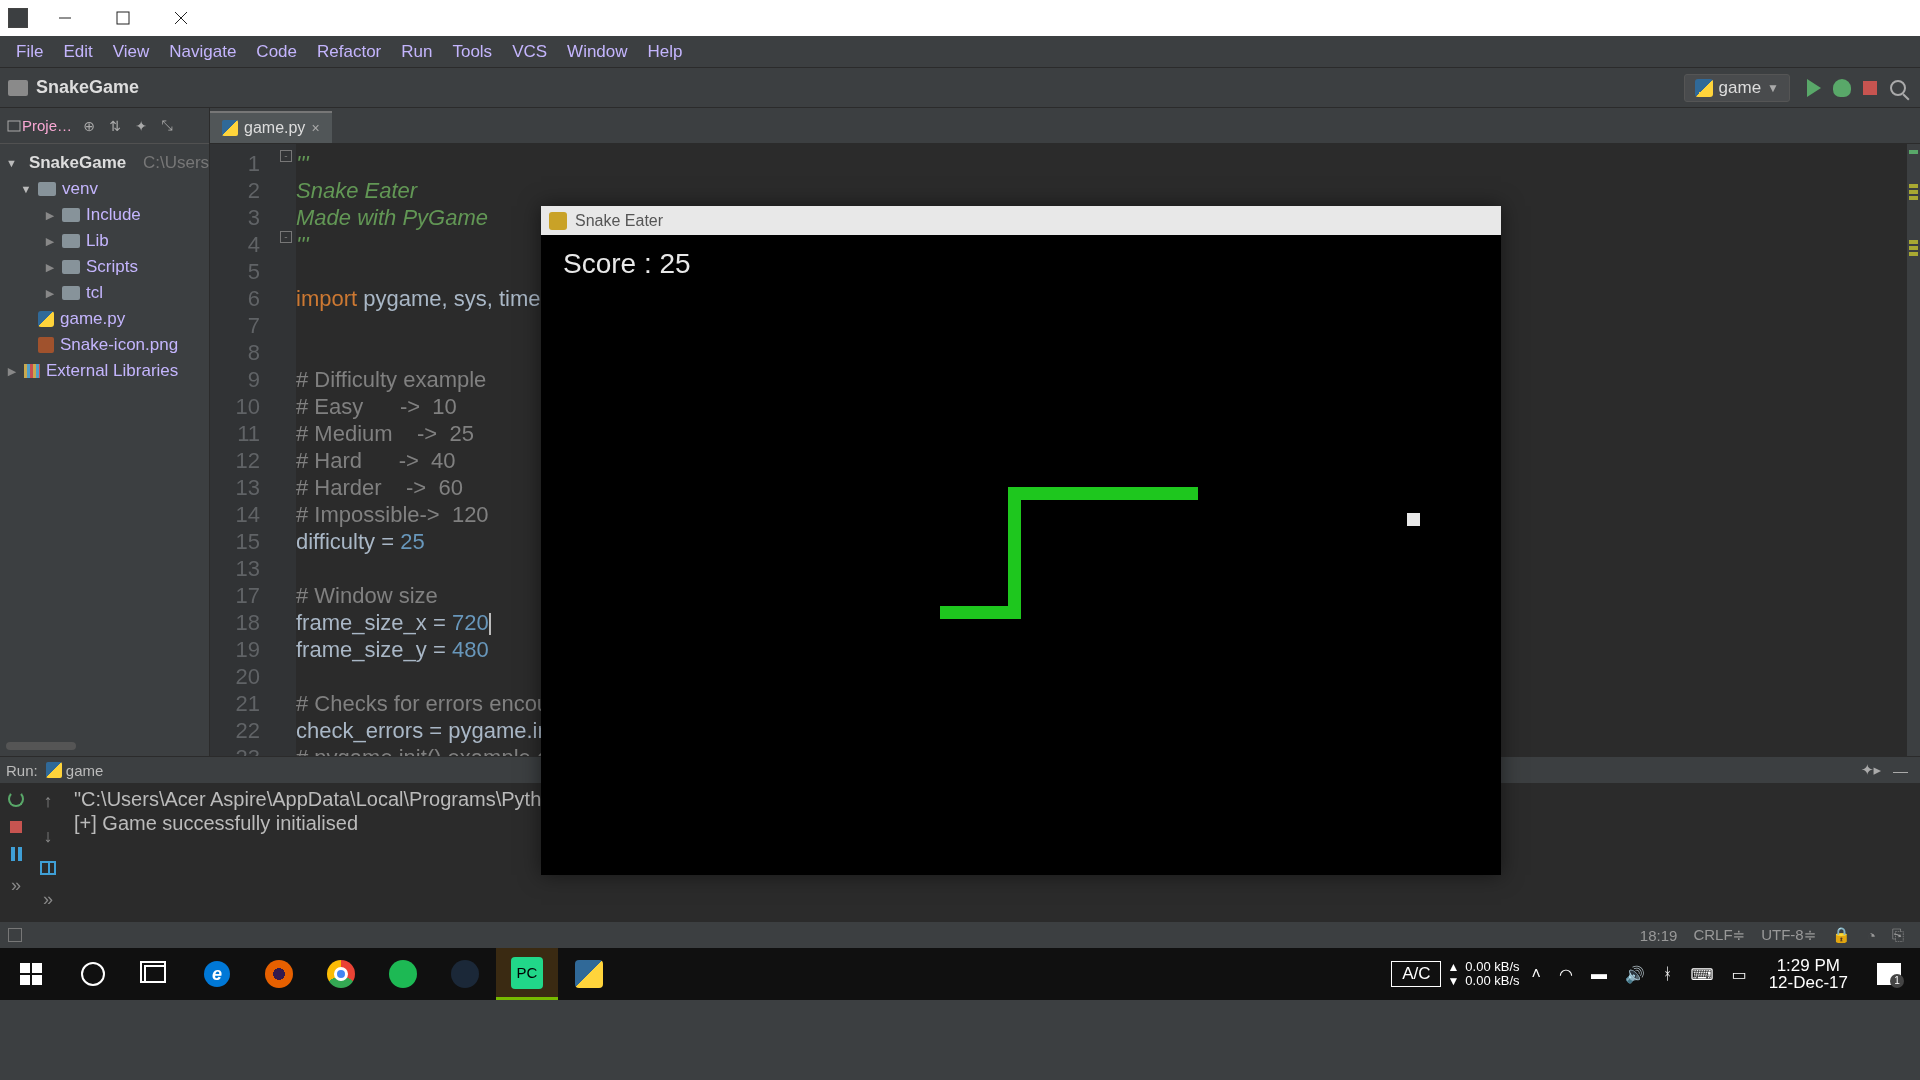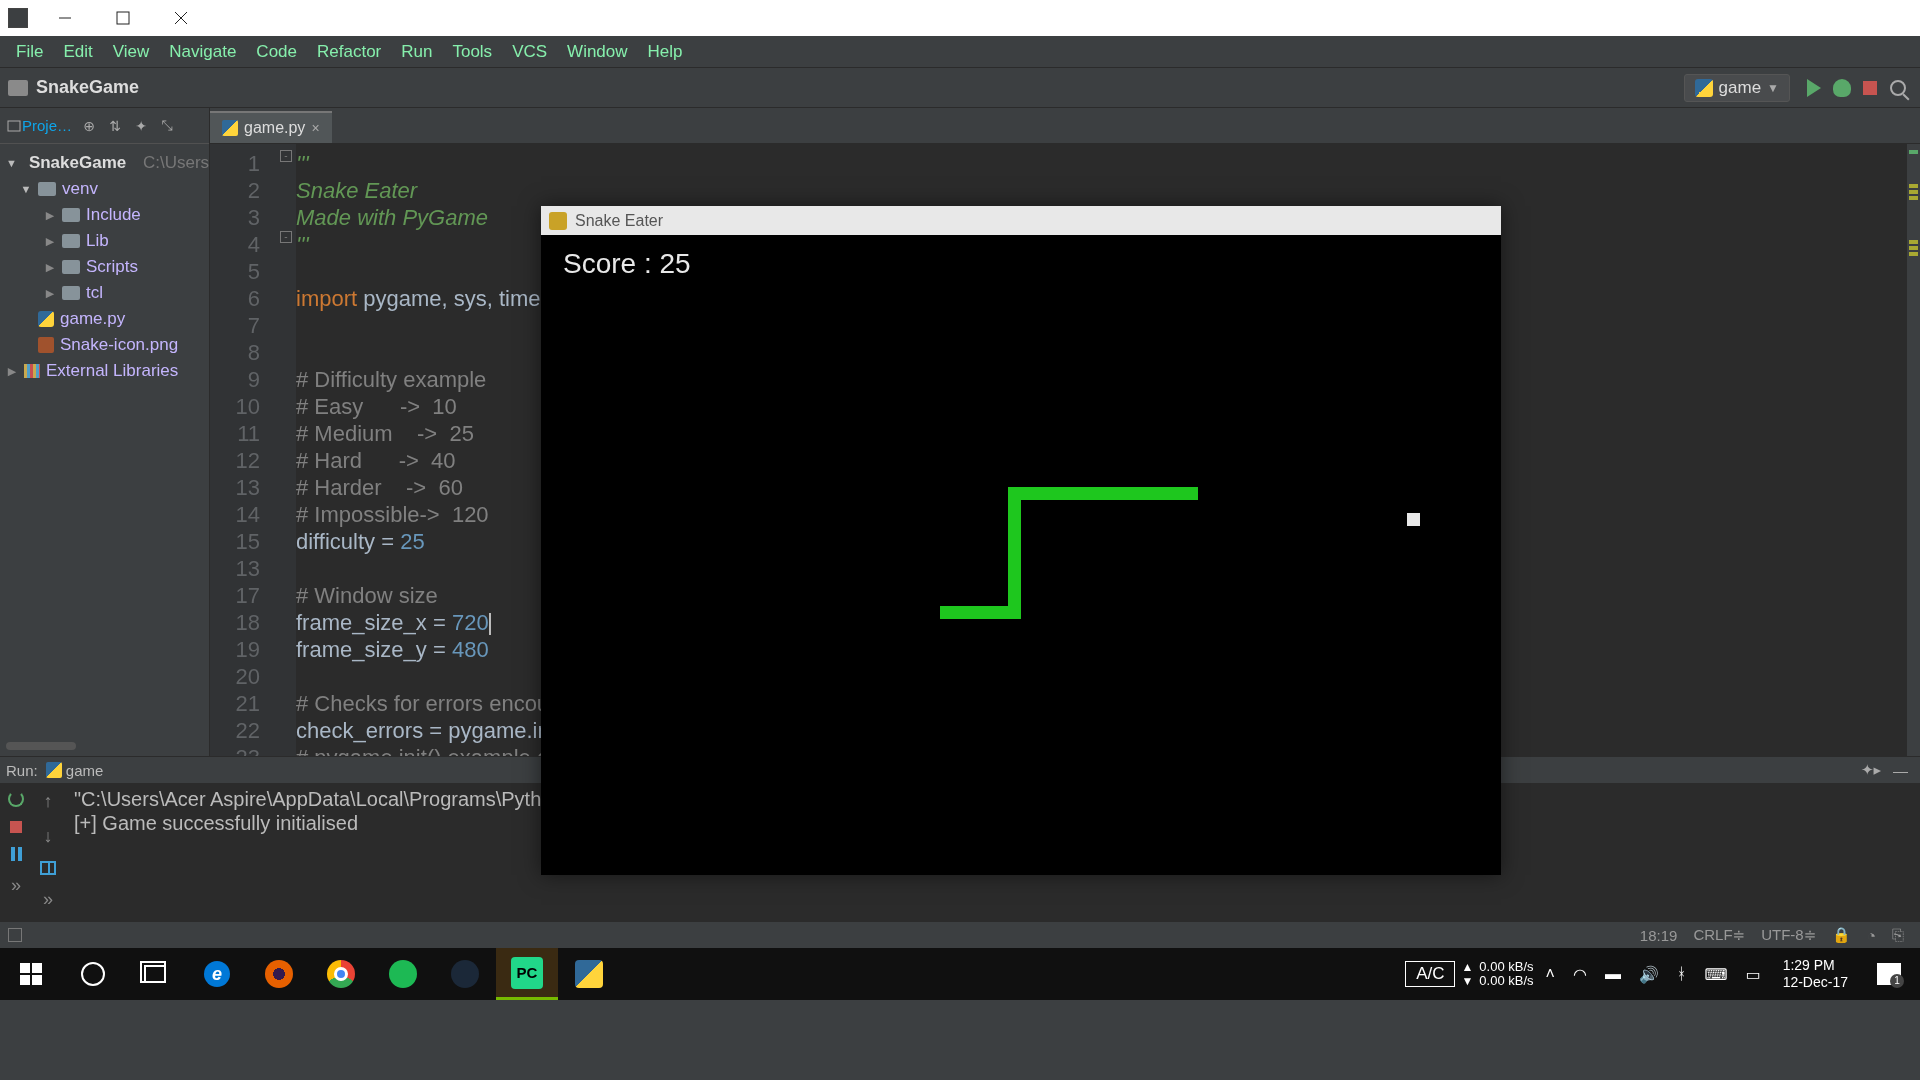--- a/index.html
+++ b/index.html
@@ -7,21 +7,21 @@
 
 
 .titlebar { height:36px; background:#fff; color:#000; display:flex; align-items:center; padding:0 8px; }
 .titlebar .icon { width:20px; height:20px; background:#3c3f41; margin-right:8px; border:1px solid #444;}
 .titlebar .title { flex:1; font-size:17px; }
 .titlebar .wbtn { width:58px; height:36px; display:flex; align-items:center; justify-content:center; font-size:18px; color:#222;}
 .wbtn svg{width:14px;height:14px;stroke:#222;stroke-width:1;fill:none;}
 
 
 .menubar { height:32px; background:#3c3f41; display:flex; align-items:center; padding:0 6px; gap:0; border-bottom:1px solid #2b2b2b;}
-.menubar span { padding:4px 10px; font-size:17px; color:#86efac; }
+.menubar span { padding:4px 10px; font-size:17px; color:#c4b5fd; }
 
 
 .toolbar { height:40px; background:#3c3f41; display:flex; align-items:center; border-bottom:1px solid #2b2b2b; padding:0 8px;}
 .toolbar .folder-icon{width:20px;height:16px;background:#8a8a8a;margin-right:8px;border-radius:2px;}
 .toolbar .breadcrumb{font-size:18px;color:#ddd;font-weight:600;}
 .toolbar .spacer{flex:1;}
 .toolbar .cfg{display:flex;align-items:center;gap:6px;background:#494b4d;border:1px solid #555;padding:3px 10px;border-radius:3px;margin-right:10px;}
 .toolbar .py-badge{width:18px;height:18px;background:linear-gradient(135deg,#306998 50%,#ffd43b 50%);border-radius:3px;}
 .toolbar .cfg span{color:#ddd;font-size:17px;}
 .toolbar .cfg .arrow{color:#aaa;font-size:12px;}
@@ -29,21 +29,21 @@
 .tri-play{width:0;height:0;border-left:14px solid #59a869;border-top:9px solid transparent;border-bottom:9px solid transparent;}
 .bug{width:18px;height:18px;background:#59a869;border-radius:50% 50% 40% 40%;}
 .sq-stop{width:14px;height:14px;background:#c75450;}
 .mag{width:16px;height:16px;border:2px solid #aaa;border-radius:50%;position:relative;}
 .mag::after{content:"";position:absolute;width:8px;height:2px;background:#aaa;bottom:-4px;right:-6px;transform:rotate(45deg);}
 
 
 .main{display:flex;height:648px;}
 .sidebar{width:210px;background:#3c3f41;border-right:1px solid #2b2b2b;display:flex;flex-direction:column;}
 .side-head{height:36px;background:#3c3f41;display:flex;align-items:center;padding:0 6px;border-bottom:1px solid #515151;}
-.side-head .proj-lbl{color:#0ea5e9;font-size:15px;}
+.side-head .proj-lbl{color:#f9a8d4;font-size:15px;}
 .side-head .ico{width:18px;height:18px;margin-left:8px;display:flex;align-items:center;justify-content:center;color:#aaa;font-size:14px;}
 .tree{padding:6px 0;font-size:17px;}
 .tree .node{display:flex;align-items:center;padding:3px 6px;gap:6px;white-space:nowrap;overflow:hidden;}
 .tree .arrow{color:#888;font-size:11px;width:12px;text-align:center;}
 .tree .arrow.down{color:#bbb;}
 .tree .fold{width:18px;height:14px;background:#87939a;border-radius:2px;}
 .tree .pyf{width:16px;height:16px;background:linear-gradient(135deg,#306998 50%,#ffd43b 50%);border-radius:3px;}
 .tree .img{width:16px;height:16px;background:#a0522d;border-radius:2px;}
 .tree .lib{width:16px;height:14px;background:repeating-linear-gradient(90deg,#c9a94f 0 3px,#4f9fc9 3px 6px,#c94f4f 6px 9px);}
 .tree .lbl{color:#c4b5fd;}
@@ -103,28 +103,28 @@
 .win-logo span{background:#fff;}
 .circ{width:24px;height:24px;border:2px solid #fff;border-radius:50%;}
 .rects{width:22px;height:18px;border:2px solid #fff;position:relative;}
 .rects::after{content:"";position:absolute;left:-6px;top:-6px;width:22px;height:18px;border:2px solid #fff;}
 .edge{width:26px;height:26px;background:#0078d7;border-radius:50%;display:flex;align-items:center;justify-content:center;color:#fff;font-weight:bold;font-style:italic;font-size:18px;}
 .ff{width:28px;height:28px;background:radial-gradient(circle,#331a4d 30%,#e66000 30%);border-radius:50%;}
 .chrome{width:28px;height:28px;background:conic-gradient(#ea4335 0 120deg,#34a853 120deg 240deg,#fbbc05 240deg 360deg);border-radius:50%;position:relative;}
 .chrome::after{content:"";position:absolute;inset:7px;background:#4285f4;border-radius:50%;border:3px solid #fff;}
 .spotify{width:28px;height:28px;background:#1db954;border-radius:50%;}
 .steam{width:28px;height:28px;background:#1b2838;border-radius:50%;}
-.pc-ico{width:32px;height:32px;background:#21d789;border-radius:4px;display:flex;align-items:center;justify-content:center;color:#000;font-weight:bold;font-size:15px;}
+.pc-ico{width:32px;height:32px;background:#21d789;border-radius:4px;display:flex;align-items:center;justify-content:center;color:#000;font-weight:normal;font-size:15px;}
 .py-ico{width:28px;height:28px;background:linear-gradient(135deg,#306998 50%,#ffd43b 50%);border-radius:4px;}
 .tb-spacer{flex:1;}
 .ac-box{border:1px solid #fff;padding:2px 10px;font-size:17px;margin-right:6px;}
 .tray{display:flex;align-items:center;gap:18px;padding:0 12px;font-size:16px;}
 .tray .t{color:#fff;}
 .netstat{font-size:13px;line-height:14px;text-align:right;}
-.clock{font-size:14px;line-height:17px;text-align:left;margin:0 10px;}
+.clock{font-size:17px;line-height:17px;text-align:center;margin:0 10px;}
 .notif{width:24px;height:22px;background:#fff;position:relative;}
 .notif .b{position:absolute;bottom:-3px;right:-3px;width:14px;height:14px;background:#444;border-radius:50%;color:#fff;font-size:10px;text-align:center;line-height:14px;}
 
 
 .game-window{position:absolute;left:541px;top:206px;width:960px;height:669px;box-shadow:0 0 20px rgba(0,0,0,0.5);}
 .game-title{height:29px;background:#e8e8e8;color:#555;display:flex;align-items:center;padding:0 8px;gap:8px;font-size:16px;}
 .game-title .gi{width:18px;height:18px;background:#c9a227;border-radius:3px;}
 .game-body{height:640px;background:#000;position:relative;}
 .score{position:absolute;left:22px;top:12px;color:#e8e8e8;font-family:Consolas,monospace;font-size:28px;}
 .snake-seg{position:absolute;background:#1ec71e;}

